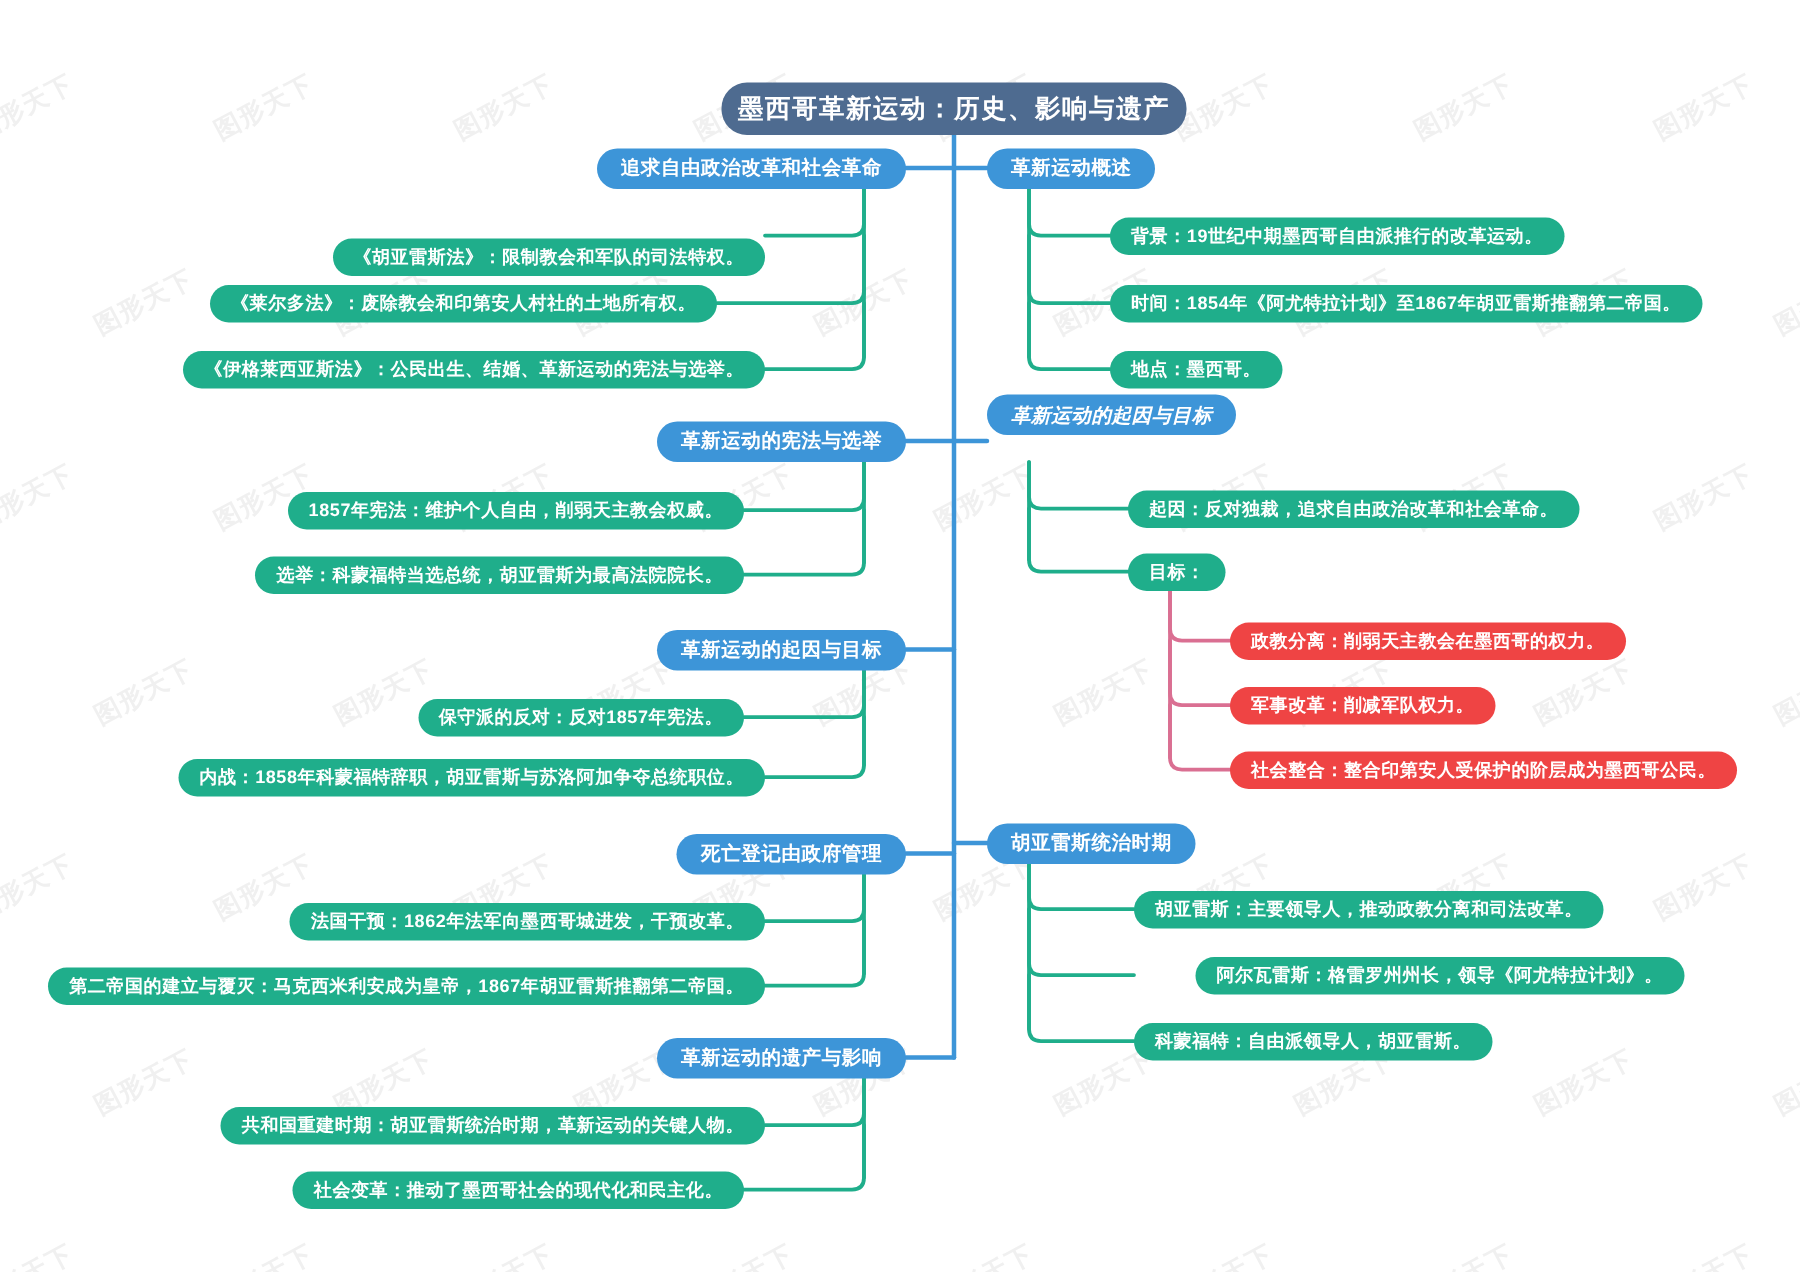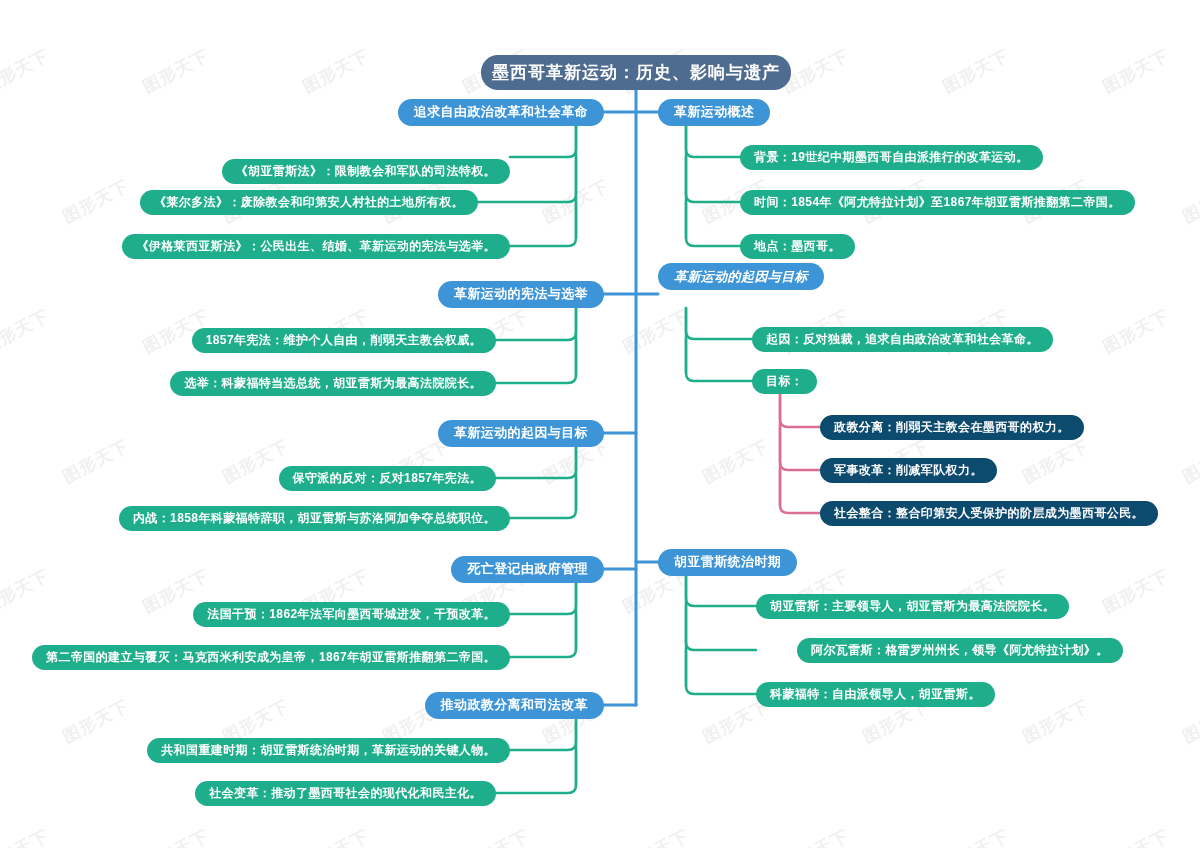--- a/index.html
+++ b/index.html
@@ -69,21 +69,21 @@
   }
   .node.sub{
     background:#1fae8b;
     border-radius:13px;
     font-size:12px;
     font-weight:bold;
     height:25px;
     padding:0 14px;
   }
   .node.pink{
-    background:#0c4a6e;
+    background:#ef4444;
     border-radius:13px;
     font-size:12px;
     font-weight:bold;
     height:25px;
     padding:0 14px;
   }
 </style>
 </head>
 <body>
 
@@ -194,33 +194,33 @@
       <div class="node leaf" style="top: 144.5px; left: 740px;">背景：19世纪中期墨西哥自由派推行的改革运动。</div>
       <div class="node leaf" style="top: 189.5px; left: 740px;">时间：1854年《阿尤特拉计划》至1867年胡亚雷斯推翻第二帝国。</div>
       <div class="node leaf" style="top: 233.5px; left: 740px;">地点：墨西哥。</div>
       <div class="node branch" style="top: 263px; left: 658px; font-style: italic;">革新运动的起因与目标</div>
       <div class="node leaf" style="top: 326.5px; left: 752px;">起因：反对独裁，追求自由政治改革和社会革命。</div>
       <div class="node sub" style="top: 368.5px; left: 752px;">目标：</div>
       <div class="node pink" style="top: 414.5px; left: 820px;">政教分离：削弱天主教会在墨西哥的权力。</div>
       <div class="node pink" style="top: 457.5px; left: 820px;">军事改革：削减军队权力。</div>
       <div class="node pink" style="top: 500.5px; left: 820px;">社会整合：整合印第安人受保护的阶层成为墨西哥公民。</div>
       <div class="node branch" style="top: 548.5px; left: 658px;">胡亚雷斯统治时期</div>
-      <div class="node leaf" style="top: 593.5px; left: 756px;">胡亚雷斯：主要领导人，胡亚雷斯为最高法院院长。</div>
+      <div class="node leaf" style="top: 593.5px; left: 756px;">胡亚雷斯：主要领导人，推动政教分离和司法改革。</div>
       <div class="node leaf" style="top: 637.5px; left: 797px;">阿尔瓦雷斯：格雷罗州州长，领导《阿尤特拉计划》。</div>
       <div class="node leaf" style="top: 681.5px; left: 756px;">科蒙福特：自由派领导人，胡亚雷斯。</div>
       <div class="node branch" style="top: 98.5px; right: 596px;">追求自由政治改革和社会革命</div>
       <div class="node leaf" style="top: 159px; right: 690px; font-family: Liberation Mono, monospace;">《胡亚雷斯法》：限制教会和军队的司法特权。</div>
       <div class="node leaf" style="top: 189.5px; right: 722px;">《莱尔多法》：废除教会和印第安人村社的土地所有权。</div>
       <div class="node leaf" style="top: 233.5px; right: 690px;">《伊格莱西亚斯法》：公民出生、结婚、革新运动的宪法与选举。</div>
       <div class="node branch" style="top: 280.5px; right: 596px;">革新运动的宪法与选举</div>
       <div class="node leaf" style="top: 327.5px; right: 704px;">1857年宪法：维护个人自由，削弱天主教会权威。</div>
       <div class="node leaf" style="top: 370.5px; right: 704px;">选举：科蒙福特当选总统，胡亚雷斯为最高法院院长。</div>
       <div class="node branch" style="top: 419.5px; right: 596px;">革新运动的起因与目标</div>
       <div class="node leaf" style="top: 465.5px; right: 704px;">保守派的反对：反对1857年宪法。</div>
       <div class="node leaf" style="top: 505.5px; right: 690px;">内战：1858年科蒙福特辞职，胡亚雷斯与苏洛阿加争夺总统职位。</div>
       <div class="node branch" style="top: 555.5px; right: 596px;">死亡登记由政府管理</div>
       <div class="node leaf" style="top: 601.5px; right: 690px;">法国干预：1862年法军向墨西哥城进发，干预改革。</div>
       <div class="node leaf" style="top: 644.5px; right: 690px;">第二帝国的建立与覆灭：马克西米利安成为皇帝，1867年胡亚雷斯推翻第二帝国。</div>
-      <div class="node branch" style="top: 691.5px; right: 596px;">推动政教分离和司法改革</div>
+      <div class="node branch" style="top: 691.5px; right: 596px;">革新运动的遗产与影响</div>
       <div class="node leaf" style="top: 737.5px; right: 690px;">共和国重建时期：胡亚雷斯统治时期，革新运动的关键人物。</div>
       <div class="node leaf" style="top: 780.5px; right: 704px;">社会变革：推动了墨西哥社会的现代化和民主化。</div>
     </div>
 </div>
 
 </body></html>

